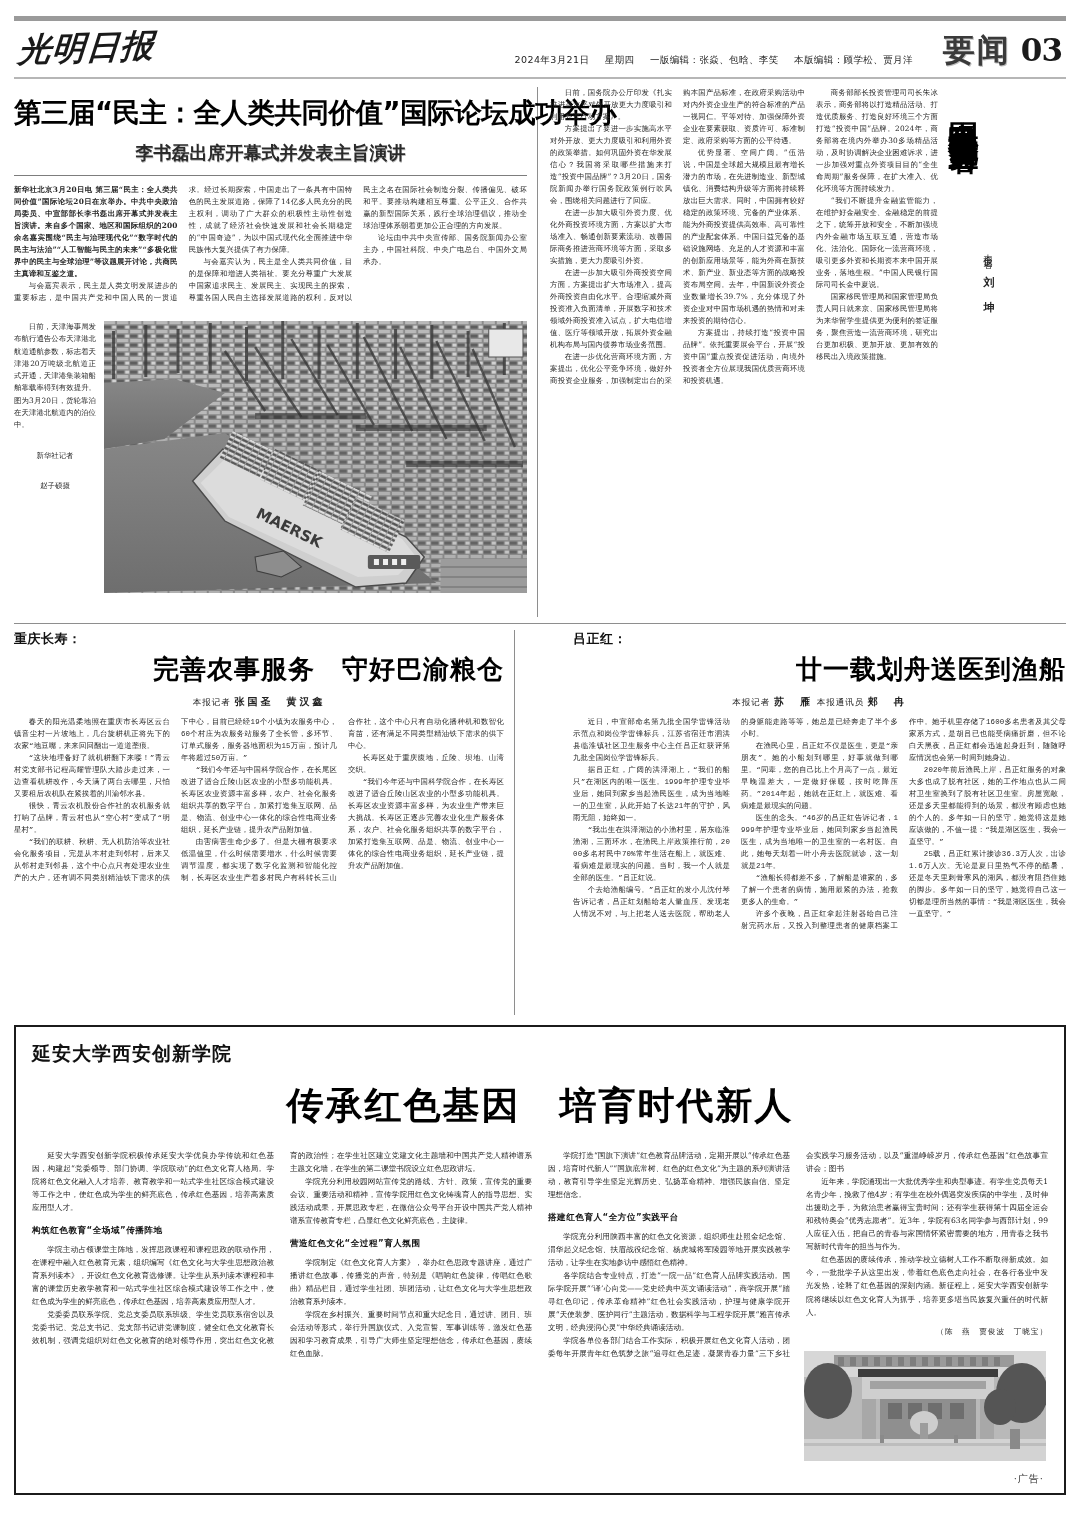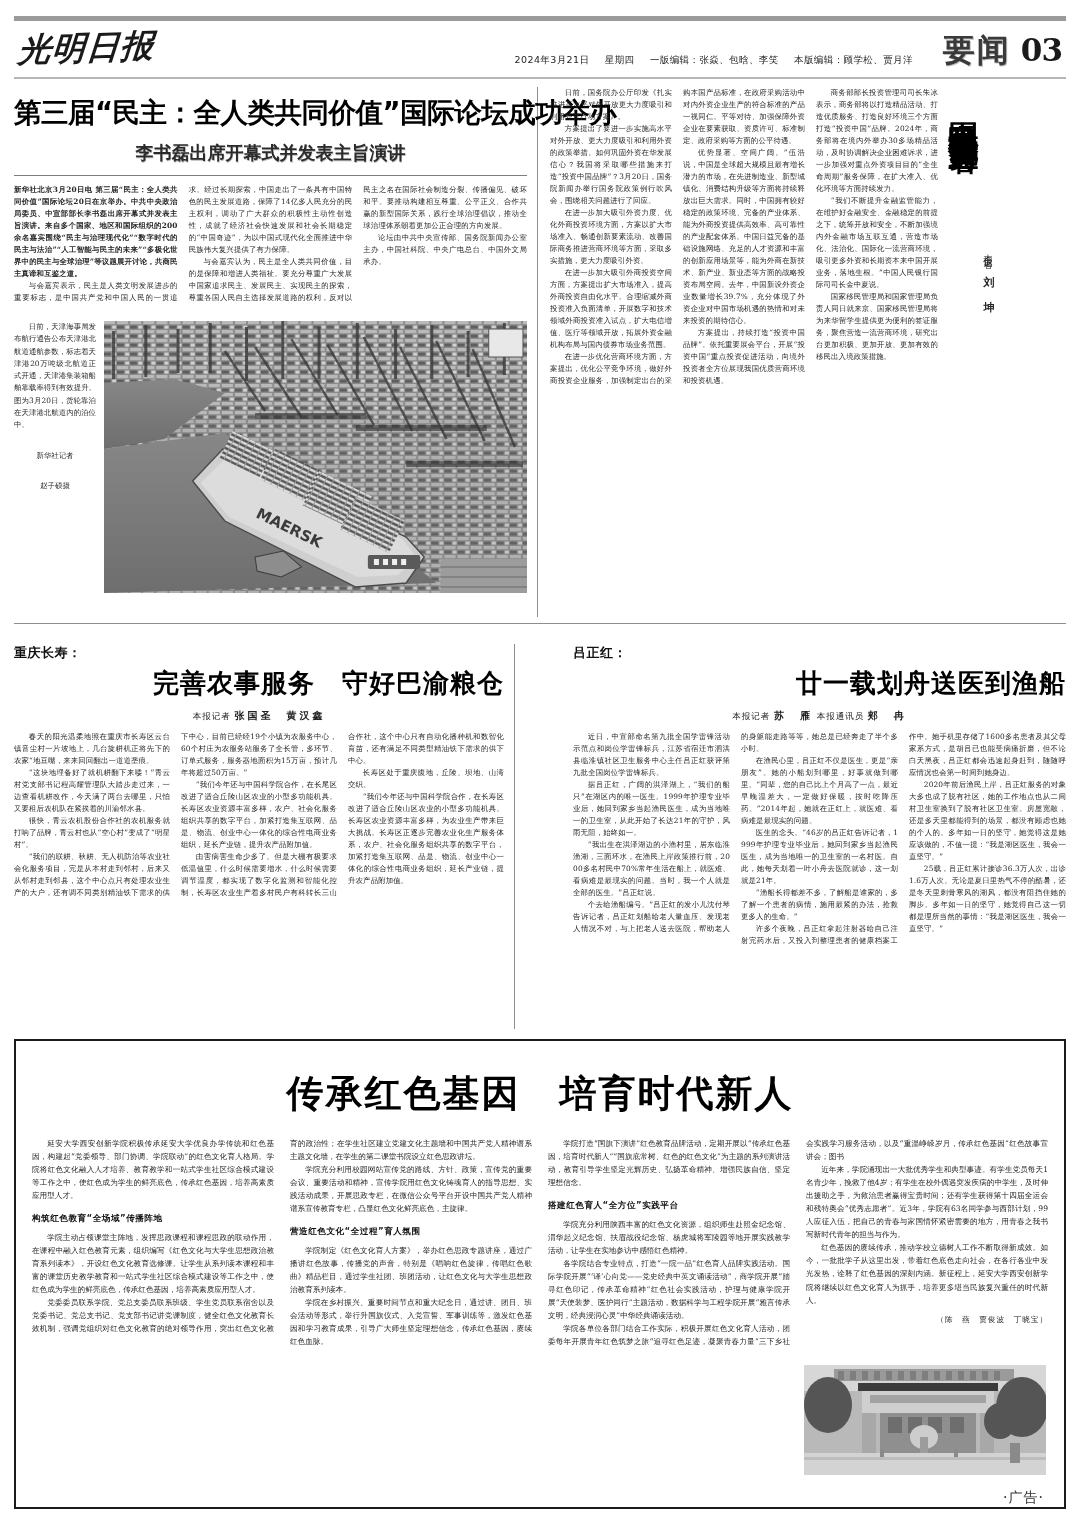--- a/index.html
+++ b/index.html
@@ -224,21 +224,21 @@
 
   
   .mid-rule {
     height: 1px;
     background: #8e8e8e;
     margin: 6px 0 0 0;
   }
   .mid-area {
     display: flex;
     height: 385px;
-    margin-top: 20px;
+    margin-top: 6px;
     gap: 46px;
   }
   .mid-left {
     width: 524px;
     padding-right: 10px;
     box-sizing: border-box;
     border-right: 1px solid #8e8e8e;
   }
   .mid-right {
     width: 528px;
@@ -269,20 +269,21 @@
     margin-top: 8px;
     color: #222;
     letter-spacing: 1px;
   }
   .byline b { font-size: 10px; letter-spacing: 3px; }
   .mid-cols {
     column-count: 3;
     column-gap: 11px;
     margin-top: 8px;
     height: 300px;
+    font-family: Liberation Mono, monospace;
   }
 
   
   .supp {
     border: 2px solid #1b1b1b;
     margin-top: 10px;
     height: 470px;
     box-sizing: border-box;
     padding: 14px 16px 8px 16px;
     position: relative;
@@ -343,23 +344,23 @@
     bottom: 32px;
     width: 242px;
     height: 110px;
     overflow: hidden;
     background: #888;
   }
   .supp-photo svg { display: block; width: 100%; height: 100%; }
   .ad-mark {
     position: absolute;
     right: 20px;
-    bottom: 0;
-    font-family: "DejaVu Serif", "Liberation Serif", serif;
-    font-size: 14px;
+    bottom: 7px;
+    font-family: "DejaVu Serif", "Liberation Serif", serif;
+    font-size: 10px;
     color: #333;
     letter-spacing: 1px;
   }
   .corner-wm {
     position: absolute;
     right: 8px;
     bottom: 2px;
     font-size: 6px;
     color: #c9c9c9;
     letter-spacing: 1px;
@@ -554,20 +555,21 @@
         <p>医生的念头。“46岁的吕正红告诉记者，1999年护理专业毕业后，她回到家乡当起渔民医生，成为当地唯一的卫生室的一名村医。自此，她每天划着一叶小舟去医院就诊，这一划就是21年。</p>
         <p>“渔船长得都差不多，了解船是谁家的，多了解一个患者的病情，施用最紧的办法，抢救更多人的生命。”</p>
         <p>许多个夜晚，吕正红拿起注射器给自己注射完药水后，又投入到整理患者的健康档案工作中。她手机里存储了1600多名患者及其父母家系方式，是胡吕已也能受病痛折磨，但不论白天黑夜，吕正红都会迅速起身赶到，随随呼应情况也会第一时间到她身边。</p>
         <p>2020年前后渔民上岸，吕正红服务的对象大多也成了脱有社区，她的工作地点也从二间村卫生室换到了脱有社区卫生室。房屋宽敞，还是多天里都能得到的场景，都没有顾虑也她的个人的。多年如一日的坚守，她觉得这是她应该做的，不值一提：“我是湖区医生，我会一直坚守。”</p>
         <p>25载，吕正红累计接诊36.3万人次，出诊1.6万人次。无论是夏日里热气不停的酷暑，还是冬天里刺骨寒风的湖风，都没有阻挡住她的脚步。多年如一日的坚守，她觉得自己这一切都是理所当然的事情：“我是湖区医生，我会一直坚守。”</p>
       </div>
     </div>
   </div>
 
   <div class="supp">
+    <div class="supp-kicker">延安大学西安创新学院</div>
     <div class="supp-title">传承红色基因　培育时代新人</div>
 
     <div class="supp-cols supp-txt">
       <p>延安大学西安创新学院积极传承延安大学优良办学传统和红色基因，构建起“党委领导、部门协调、学院联动”的红色文化育人格局。学院将红色文化融入人才培养、教育教学和一站式学生社区综合模式建设等工作之中，使红色成为学生的鲜亮底色，传承红色基因，培养高素质应用型人才。</p>
       <p class="sub-h">构筑红色教育“全场域”传播阵地</p>
       <p>学院主动占领课堂主阵地，发挥思政课程和课程思政的联动作用，在课程中融入红色教育元素，组织编写《红色文化与大学生思想政治教育系列读本》，开设红色文化教育选修课。让学生从系列读本课程和丰富的课堂历史教学教育和一站式学生社区综合模式建设等工作之中，使红色成为学生的鲜亮底色，传承红色基因，培养高素质应用型人才。</p>
       <p>党委委员联系学院、党总支委员联系班级、学生党员联系宿舍以及党委书记、党总支书记、党支部书记讲党课制度，健全红色文化教育长效机制，强调党组织对红色文化教育的绝对领导作用，突出红色文化教育的政治性；在学生社区建立党建文化主题墙和中国共产党人精神谱系主题文化墙，在学生的第二课堂书院设立红色思政讲坛。</p>
 
       <p>学院充分利用校园网站宣传党的路线、方针、政策，宣传党的重要会议、重要活动和精神，宣传学院用红色文化铸魂育人的指导思想、实践活动成果，开展思政专栏，在微信公众号平台开设中国共产党人精神谱系宣传教育专栏，凸显红色文化鲜亮底色，主旋律。</p>
       <p class="sub-h">营造红色文化“全过程”育人氛围</p>

